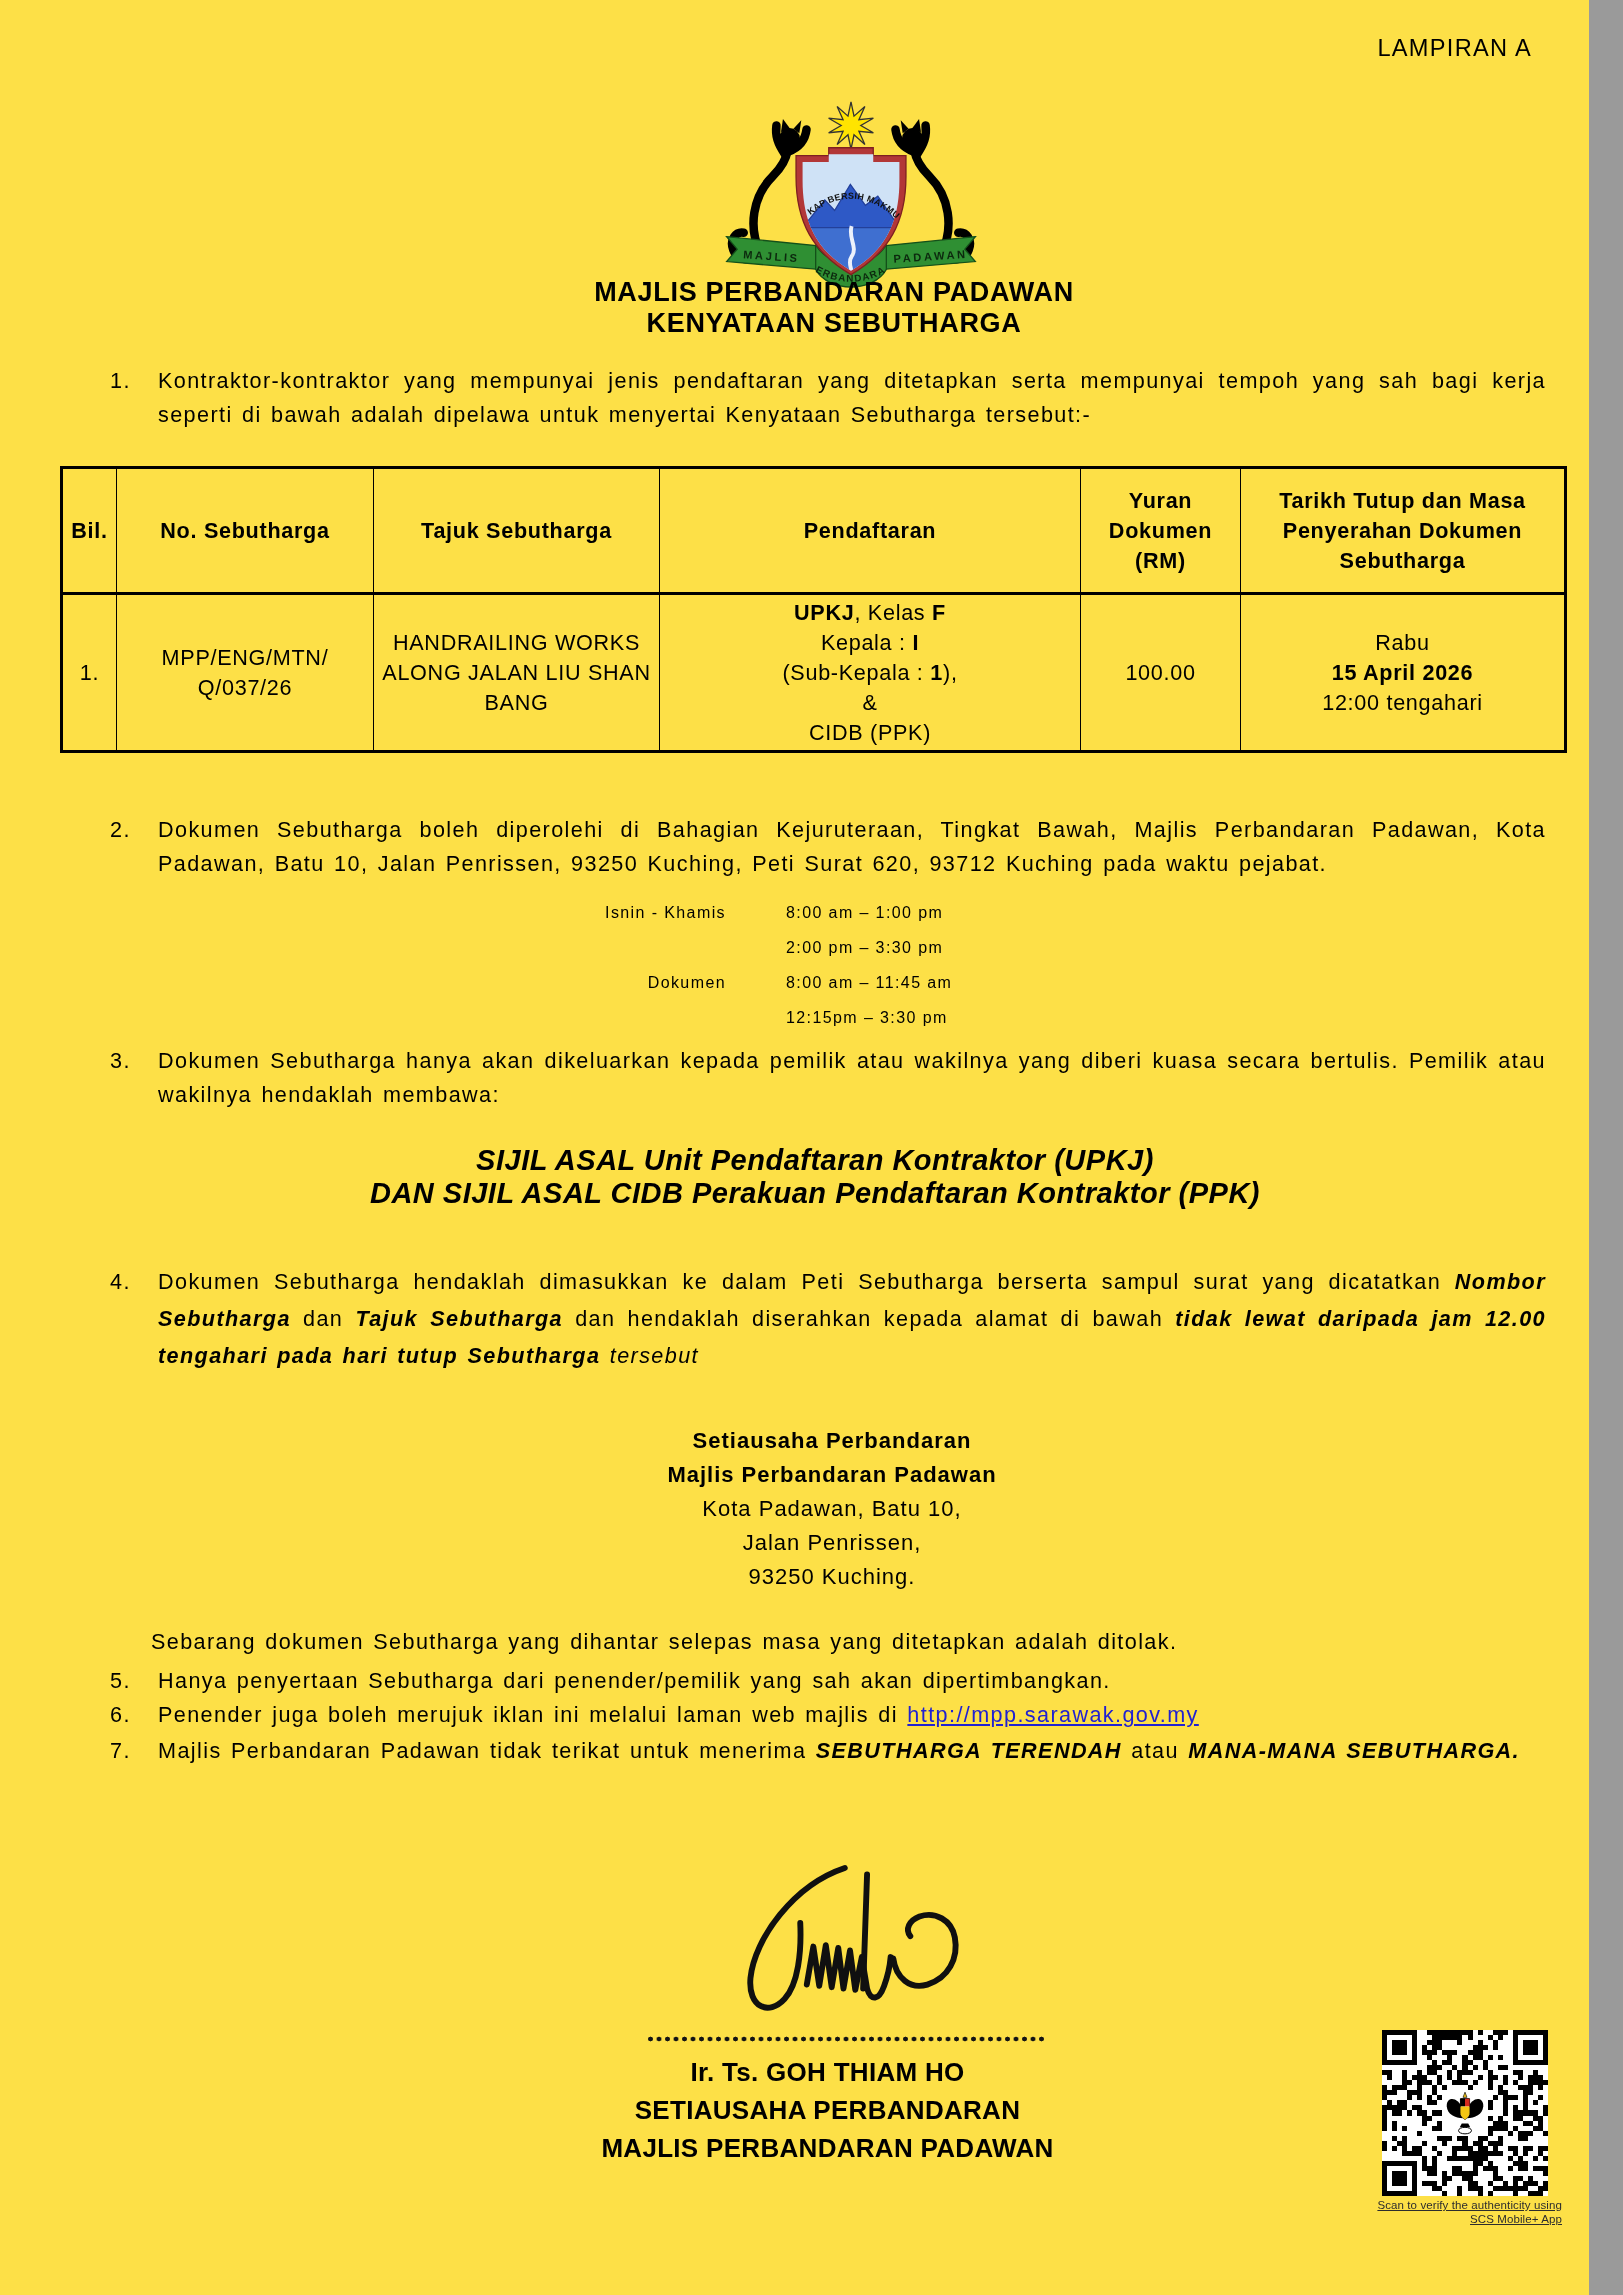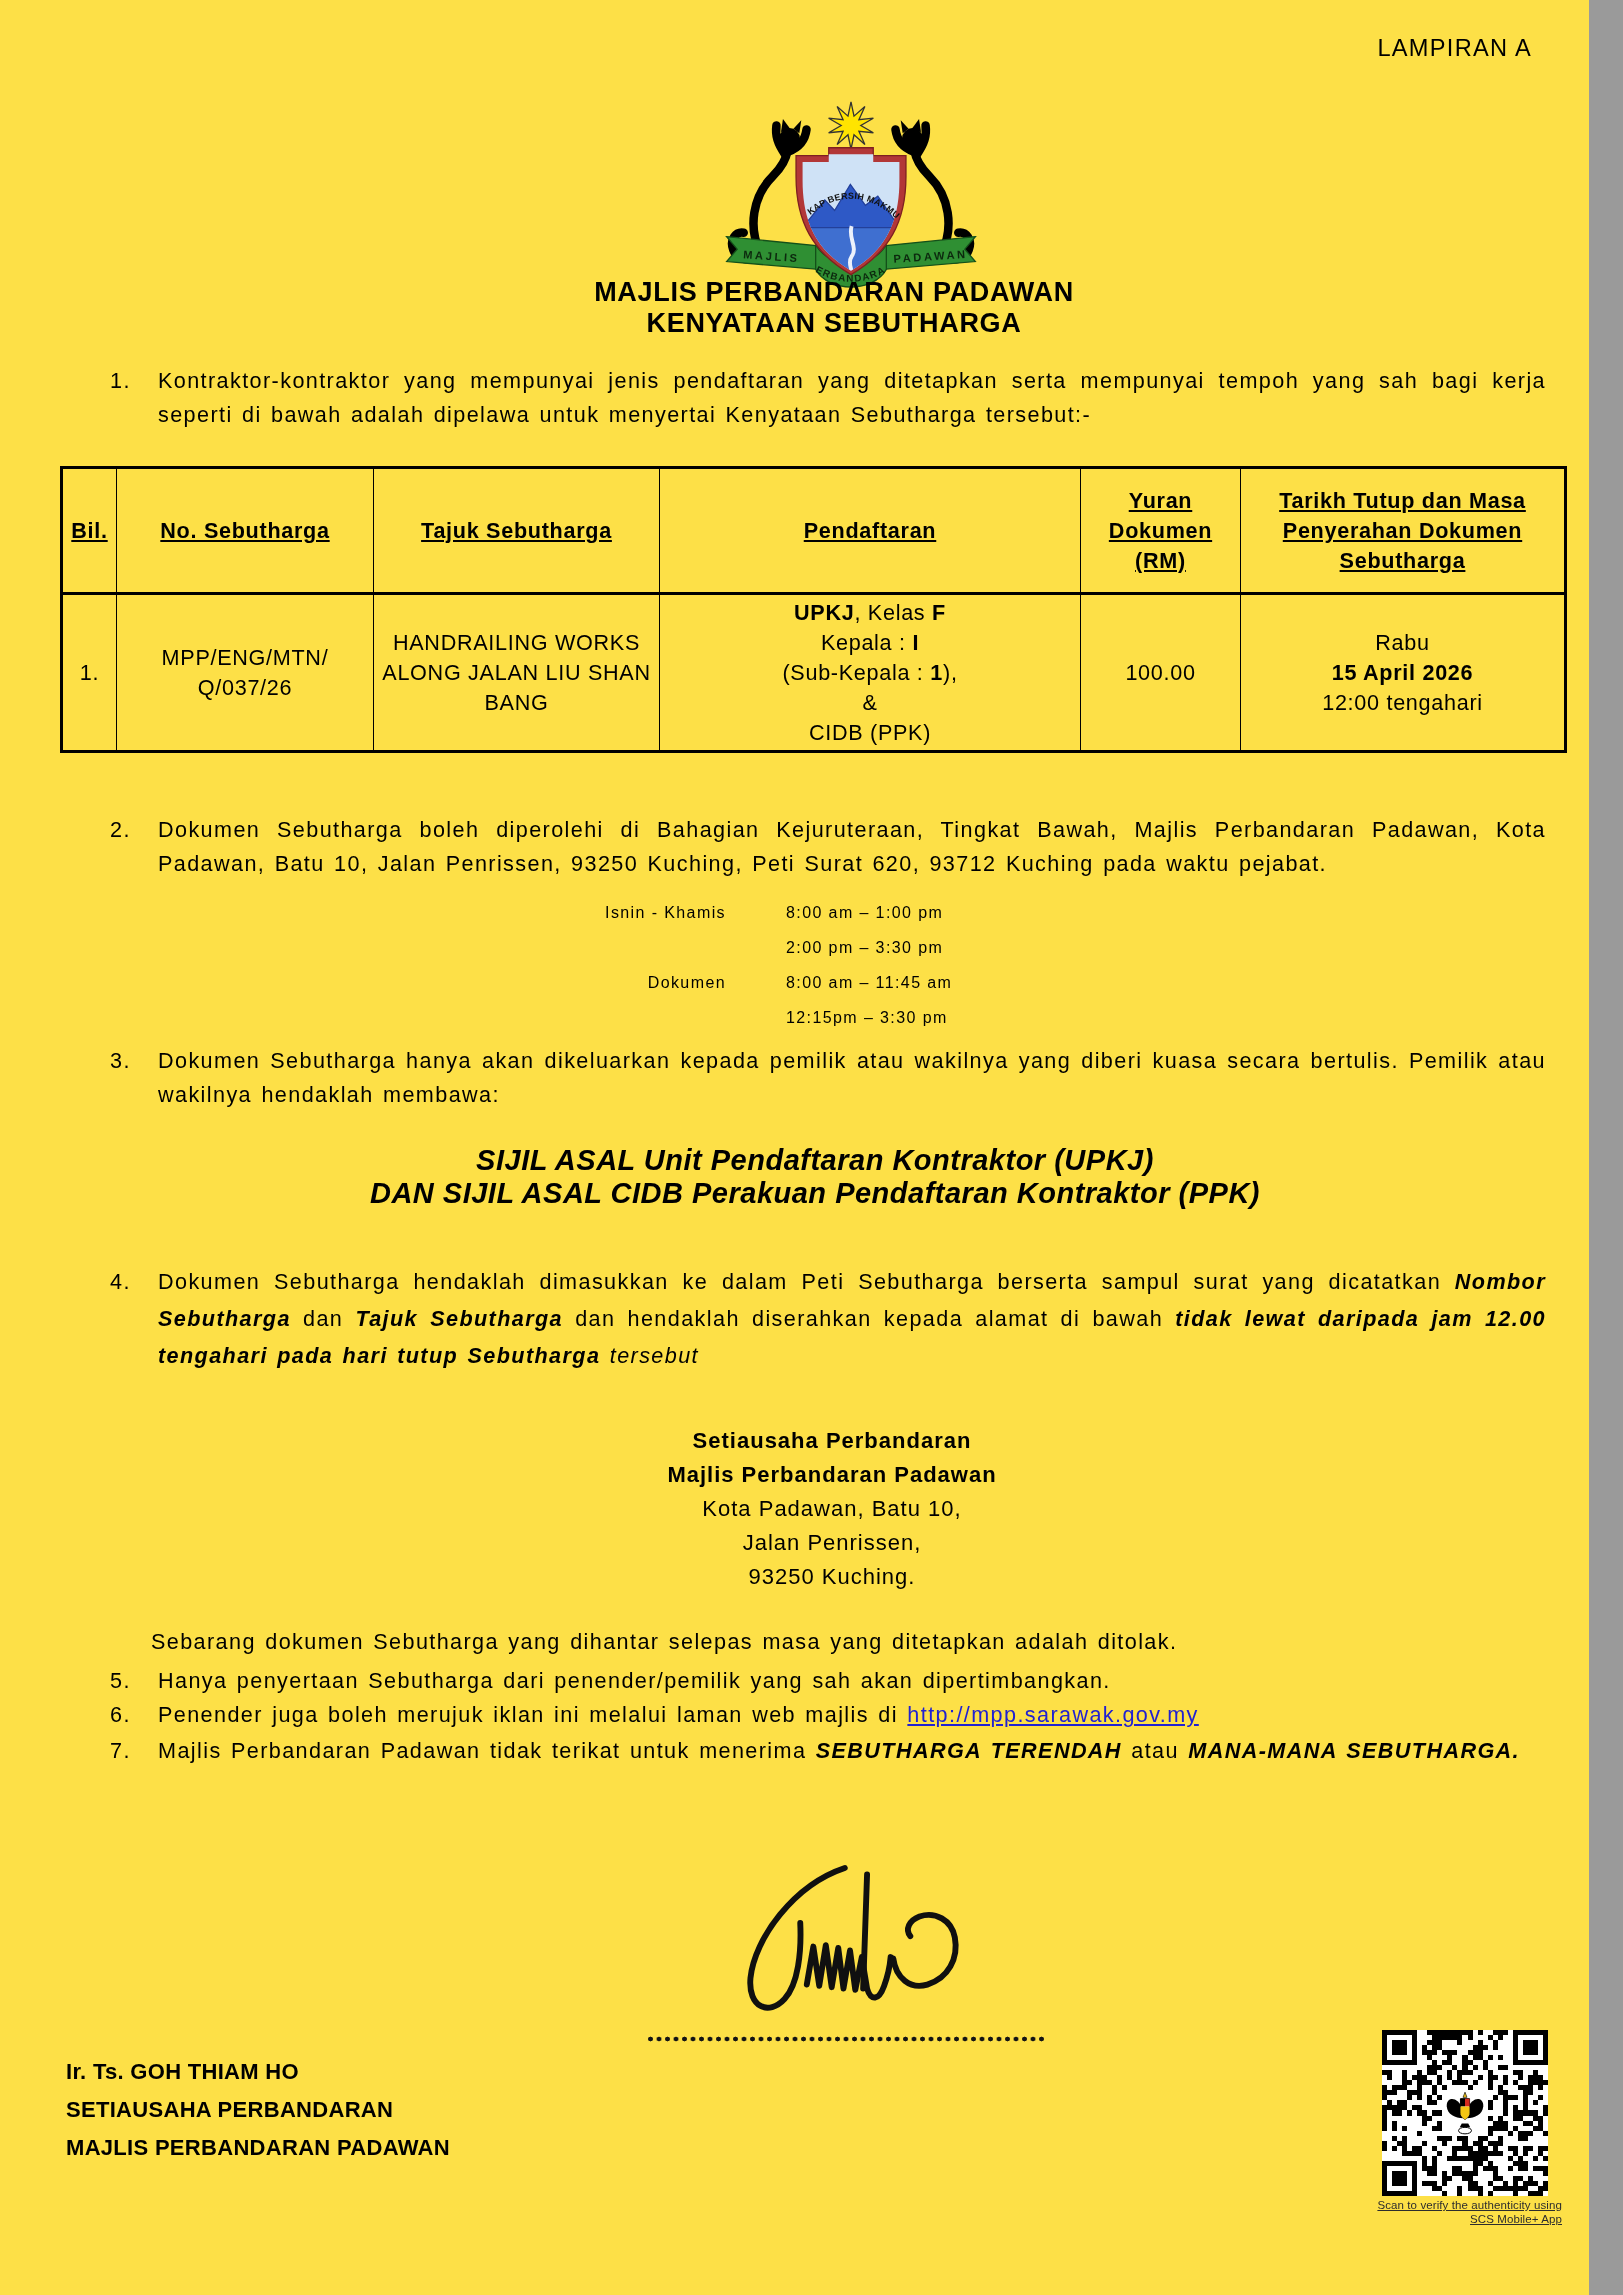--- a/index.html
+++ b/index.html
@@ -29,21 +29,21 @@
   .seg-b{font-weight:700;}
   .seg-i{font-style:italic;}
   .seg-bi{font-weight:700;font-style:italic;}
   .seg-link{color:#2121d1;text-decoration:underline;}
 
   
   .tablewrap{top:466px;left:60px;}
   table.quote{border-collapse:collapse;table-layout:fixed;width:1502px;border:3.3px solid #000;}
   table.quote th,table.quote td{border:1.3px solid #000;font-size:21.6px;text-align:center;
         vertical-align:middle;padding:2.6px 6.5px;letter-spacing:0.7px;}
-  table.quote thead th{border-bottom:3.3px solid #000;font-weight:700;height:118px;line-height:30px;text-decoration:underline;}
+  table.quote thead th{border-bottom:3.3px solid #000;font-weight:700;height:118px;line-height:30px;}
   table.quote tbody td{height:145px;line-height:30px;margin-top:28px;}
   td.c-no{white-space:pre-line;}
   td.c-tajuk{letter-spacing:0.3px;}
   .cell-line{display:block;}
 
   
   .hours{top:895px;left:458px;font-size:16px;letter-spacing:1.4px;}
   .hrow{display:flex;line-height:35px;}
   .hlabel{width:268px;text-align:right;}
   .htime{margin-left:60px;}
@@ -53,21 +53,21 @@
          font-style:italic;line-height:33px;letter-spacing:0.5px;}
   .addr{top:1424px;left:75px;right:0;text-align:center;font-size:22px;line-height:34px;letter-spacing:1px;}
   .addr .b{font-weight:700;}
   .rej{top:1629px;left:151px;font-size:21.6px;letter-spacing:1.4px;word-spacing:2px;}
 
   
   .sig-svg{left:702px;top:1860px;}
   .dotline{left:647px;top:2035px;width:398px;height:7.9px;
            background-image:radial-gradient(circle,#141414 2.2px,transparent 2.6px);
            background-size:8.5px 7.9px;background-position:center;}
-  .sig-name{top:2053px;left:66px;right:0;text-align:left;font-size:22px;font-weight:700;
+  .sig-name{top:2053px;left:66px;right:0;text-align:center;font-size:26px;font-weight:700;
             line-height:38px;letter-spacing:0.3px;}
 
   
   .qr{left:1382px;top:2030px;width:166px;height:166px;}
   .qr svg{display:block;}
   .qr-emblem{position:absolute;left:50%;top:50%;transform:translate(-50%,-50%);}
   .qr-caption{left:1366px;top:2199px;width:196px;text-align:right;font-size:11.5px;
               line-height:13.7px;color:#2d2d2d;letter-spacing:0.1px;text-decoration:underline;}
 </style>
 </head>

